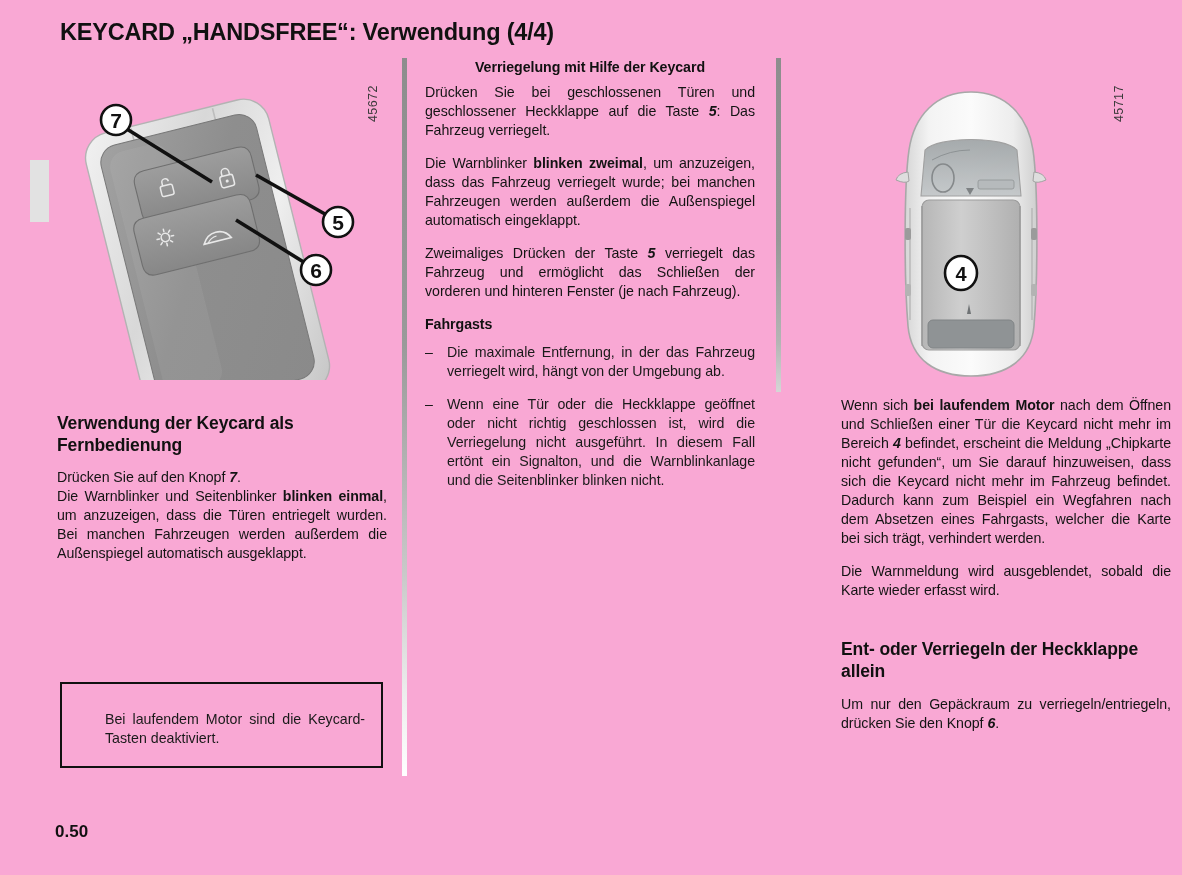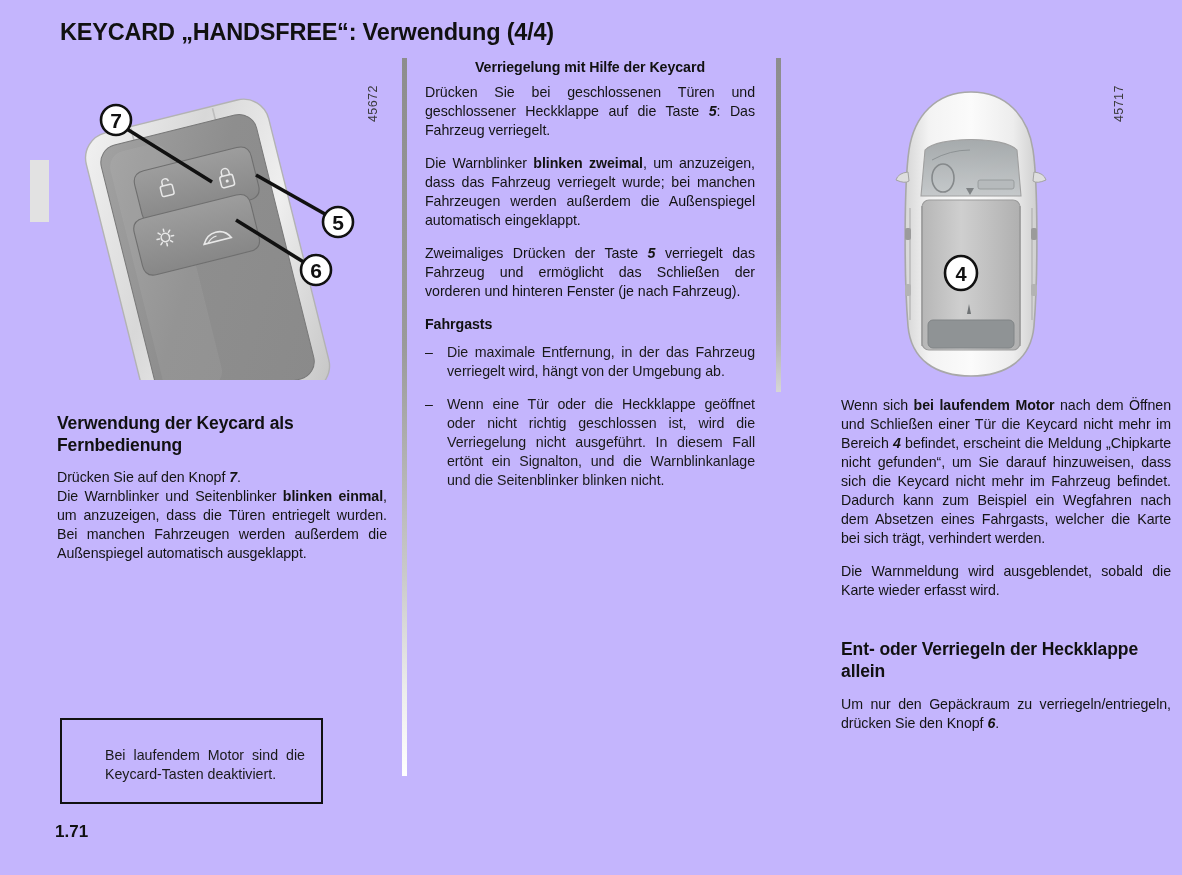--- a/index.html
+++ b/index.html
@@ -13,21 +13,21 @@
     position: relative;
     font-family: "Liberation Sans", sans-serif;
     color: #1a1a1a;
     overflow: hidden;
   }
 
   
   .page {
     position: absolute;
     inset: 0;
-    background: #c4b5fd;
+    background: #f9a8d4;
   }
 
   .edge-tab {
     position: absolute;
     left: 30px;
     top: 160px;
     width: 19px;
     height: 62px;
     background: #e2e2e2;
   }
@@ -119,22 +119,22 @@
   ul.dashlist li .dash {
     position: absolute;
     left: 0;
     top: 0;
   }
 
   
   .note-box {
     position: absolute;
     left: 60px;
-    top: 718px;
-    width: 263px;
+    top: 682px;
+    width: 323px;
     height: 86px;
     border: 2.5px solid #111;
     box-sizing: border-box;
   }
   .note-box .note-text {
     position: absolute;
     left: 43px;
     top: 26px;
     right: 16px;
     font-size: 14.2px;
@@ -352,21 +352,21 @@
 
   <div class="col col-left" style="top: 412px;">
     <div class="h2">Verwendung der Keycard als Fernbedienung</div>
     <p class="body"><span>Drücken Sie auf den Knopf </span><span class="num">7</span><span>.</span><br><span>Die Warnblinker und Seitenblinker </span><b>blinken einmal</b><span>, um anzuzeigen, dass die Türen entriegelt wurden. Bei manchen Fahrzeugen werden außerdem die Außenspiegel automatisch ausgeklappt.</span></p>
   </div>
 
   <div class="note-box">
     <div class="note-text">Bei laufendem Motor sind die Keycard-Tasten deaktiviert.</div>
   </div>
 
-  <div class="page-number">1.71</div>
+  <div class="page-number">0.50</div>
 
   <div class="col col-mid">
     <div class="h3" style="text-align:center;">Verriegelung mit Hilfe der Keycard</div>
 
     <p class="body"><span>Drücken Sie bei geschlossenen Türen und geschlossener Heckklappe auf die Taste </span><span class="num">5</span><span>: Das Fahrzeug verriegelt.</span></p>
 
     <p class="body"><span>Die Warnblinker </span><b>blinken zweimal</b><span>, um anzuzeigen, dass das Fahrzeug verriegelt wurde; bei manchen Fahrzeugen werden außerdem die Außenspiegel automatisch eingeklappt.</span></p>
 
     <p class="body"><span>Zweimaliges Drücken der Taste </span><span class="num">5</span><span> verriegelt das Fahrzeug und ermöglicht das Schließen der vorderen und hinteren Fenster (je nach Fahrzeug).</span></p>
 

